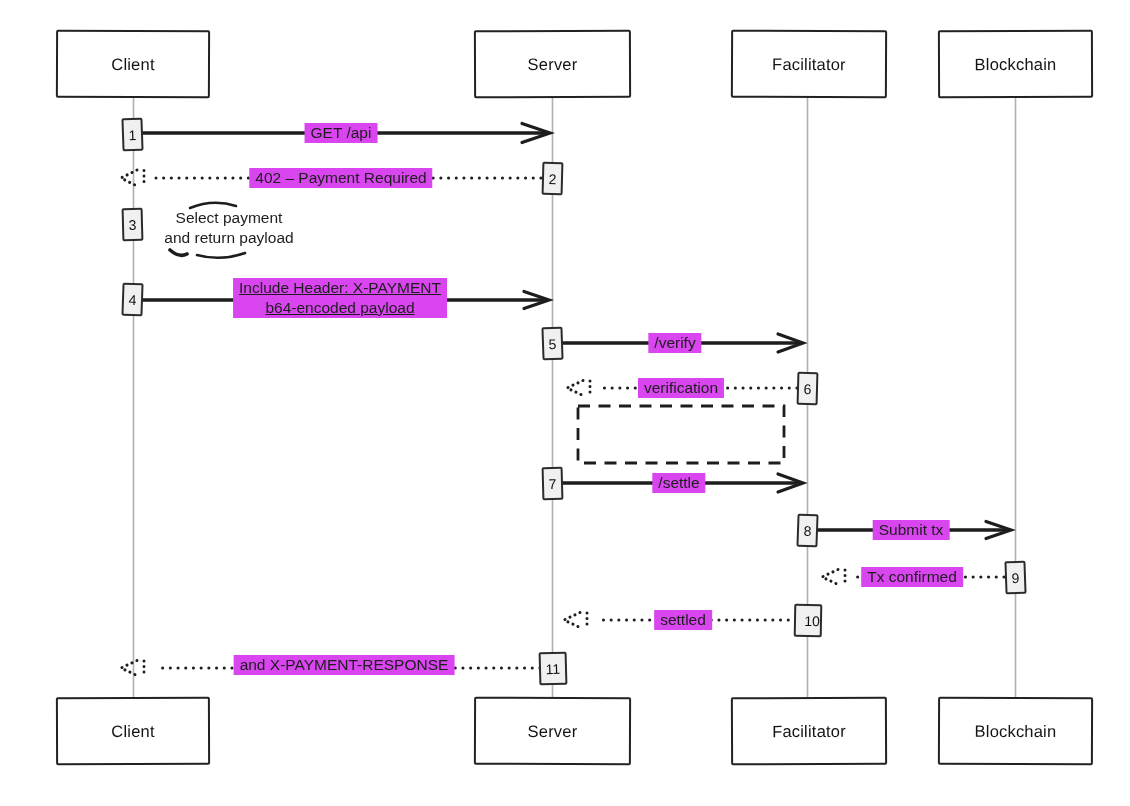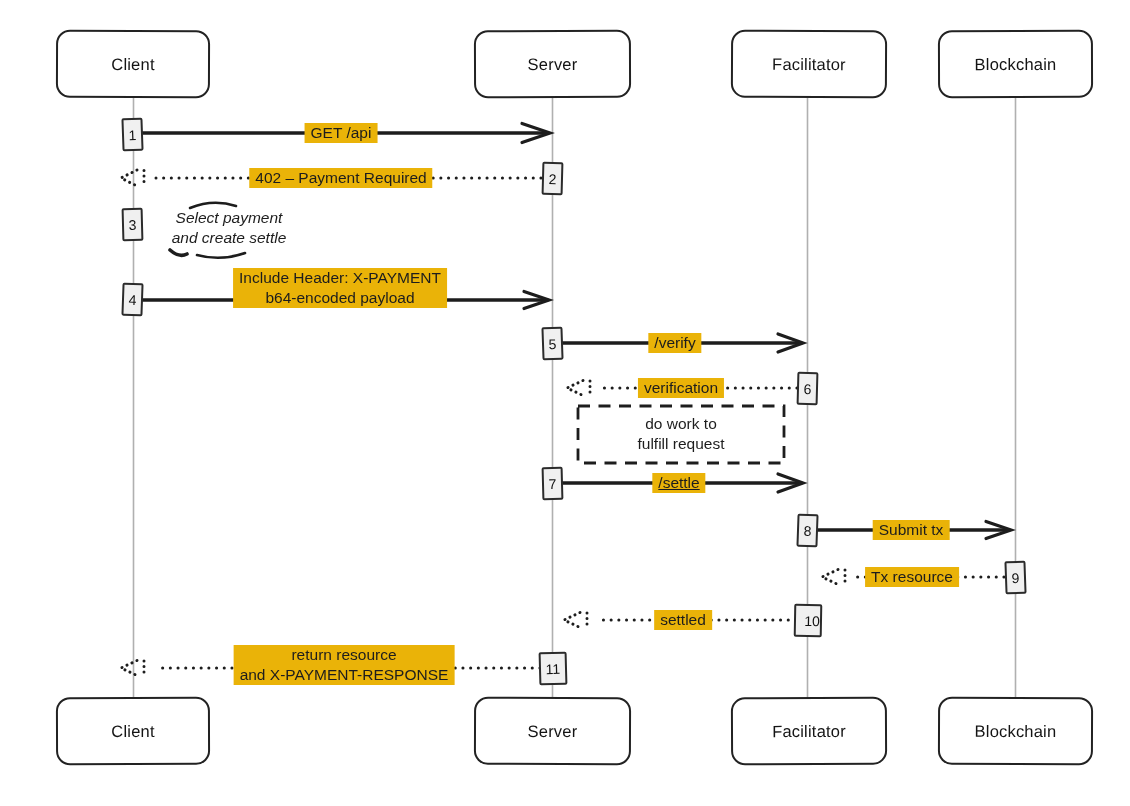--- a/index.html
+++ b/index.html
@@ -13,27 +13,27 @@
   .solid    { stroke:#1d1d1d; stroke-width:3.4; stroke-linecap:round; }
   .head     { stroke:#1d1d1d; stroke-width:3.2; fill:none; stroke-linecap:round; stroke-linejoin:miter; }
   .dot      { stroke:#1d1d1d; stroke-width:3;   stroke-linecap:round; stroke-dasharray:0.1 7.6; fill:none; }
   .dothead  { stroke:#1d1d1d; stroke-width:3;   stroke-linecap:round; stroke-dasharray:0.1 5.4; fill:none; }
   .arc      { stroke:#1d1d1d; stroke-width:2.6; fill:none; stroke-linecap:round; }
   .arc.thick{ stroke-width:3.6; }
   .noterect { fill:#ffffff; stroke:#1d1d1d; stroke-width:2.8; stroke-dasharray:12 8.5; }
 
   .actor {
     position:absolute; box-sizing:border-box; height:68px;
-    background:#fff; border:2.5px solid #222; border-radius:14px;
+    background:#fff; border:2.5px solid #222; border-radius:2px;
     display:flex; align-items:center; justify-content:center;
     font-size:16.5px; letter-spacing:0.2px; color:#141414;
   }
   .label {
     position:absolute; transform:translate(-50%,-50%);
-    background:#eab308; padding:0 6px; white-space:nowrap; text-align:center;
+    background:#d946ef; padding:0 6px; white-space:nowrap; text-align:center;
     font-size:15.5px; line-height:20px; color:#1d1d1d;
   }
   .label.noBg { background:transparent; }
   .badge {
     position:absolute; box-sizing:border-box; width:21px; height:33px;
     background:#f0f0f0; border:2px solid #2b2b2b; border-radius:2px;
     display:flex; align-items:center; justify-content:center;
     font-size:14px; color:#111;
   }
   .badge.wide { width:28px; }
@@ -135,40 +135,35 @@
     </div>
   <div class="actor" style="left:731px; top:697px; width:156px; transform:rotate(-0.25deg);">
       <span>Facilitator</span>
     </div>
   <div class="actor" style="left:938px; top:697px; width:155px; transform:rotate(0.2deg);">
       <span>Blockchain</span>
     </div>
 
   <div class="label" style="left:341px; top:133px;"><span>GET /api</span></div>
   <div class="label" style="left:341px; top:178px;"><span>402 – Payment Required</span></div>
-  <div class="label noBg" style="left:229px; top:228px;font-style:italic;">
+  <div class="label noBg" style="left:229px; top:228px;">
     <div>Select payment</div>
-    <div>and create settle</div>
+    <div>and return payload</div>
   </div>
-  <div class="label" style="left:340px; top:288px;">
+  <div class="label" style="left:340px; top:298px;text-decoration:underline;">
     <div>Include Header: X-PAYMENT</div>
     <div>b64-encoded payload</div>
   </div>
   <div class="label" style="left:675px; top:343px;"><span>/verify</span></div>
   <div class="label" style="left:681px; top:388px;"><span>verification</span></div>
-  <div class="label noBg" style="left:681px; top:434px;">
-    <div>do work to</div>
-    <div>fulfill request</div>
-  </div>
-  <div class="label" style="left:679px; top:483px;text-decoration:underline;"><span>/settle</span></div>
+  <div class="label" style="left:679px; top:483px;"><span>/settle</span></div>
   <div class="label" style="left:911px; top:530px;text-align:right;"><span>Submit tx</span></div>
-  <div class="label" style="left:912px; top:577px;"><span>Tx resource</span></div>
+  <div class="label" style="left:912px; top:577px;"><span>Tx confirmed</span></div>
   <div class="label" style="left:683px; top:620px;"><span>settled</span></div>
   <div class="label" style="left:344px; top:665px;">
-    <div>return resource</div>
     <div>and X-PAYMENT-RESPONSE</div>
   </div>
 
   <div class="badge" style="left:121.5px; top:117.5px; transform:rotate(-2deg);">
       <span>1</span>
     </div>
   <div class="badge" style="left:541.5px; top:161.5px; transform:rotate(1.5deg);">
       <span>2</span>
     </div>
   <div class="badge" style="left:121.5px; top:207.5px; transform:rotate(-1.5deg);">

